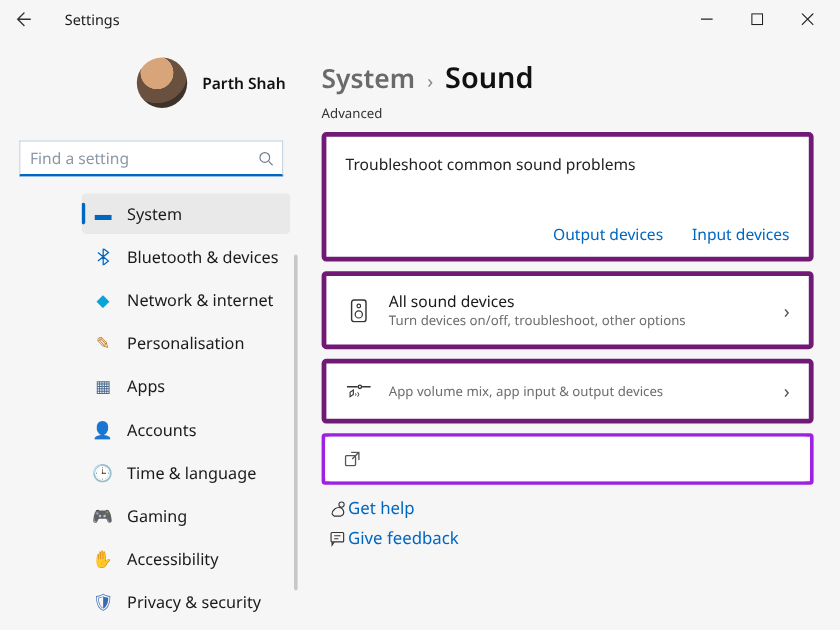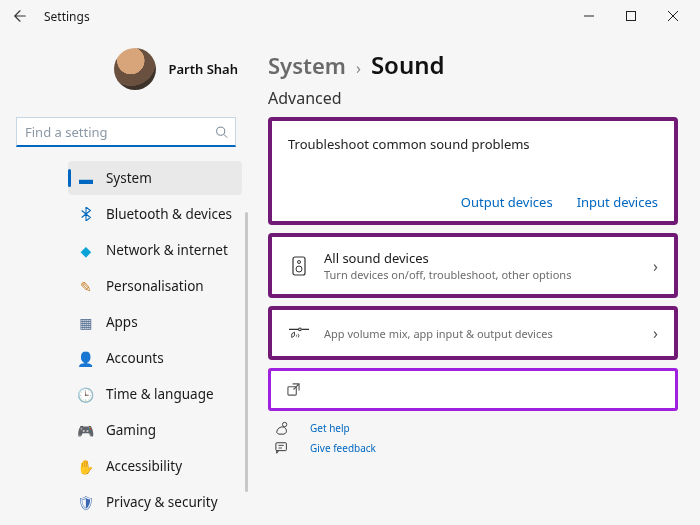--- a/index.html
+++ b/index.html
@@ -1,20 +1,20 @@
 <!DOCTYPE html>
 <html><head>
 <meta charset="utf-8">
 <style>
 * { margin: 0; padding: 0; box-sizing: border-box; font-family: "Segoe UI", system-ui, sans-serif; }
 html, body { width: 700px; height: 525px; background: #f3f3f3; overflow: hidden; }
 .window { width: 700px; height: 525px; background: #f6f6f6; display: flex; flex-direction: column; }
 .titlebar { height: 32px; display: flex; align-items: center; padding: 0 6px; }
 .back-btn { width: 28px; height: 28px; display: flex; align-items: center; justify-content: center; cursor: pointer; }
-.titlebar-title { font-size: 12px; margin-left: 10px; color: #1a1a1a; }
+.titlebar-title { font-size: 12px; margin-left: 20px; color: #1a1a1a; }
 .win-controls { margin-left: auto; display: flex; }
 .win-btn { width: 42px; height: 28px; display: flex; align-items: center; justify-content: center; cursor: pointer; color: #222; }
 .body { flex: 1; display: flex; overflow: hidden; }
 .sidebar { width: 250px; padding: 10px 8px 0 14px; display: flex; flex-direction: column; align-items: flex-end; }
 .profile { display: flex; align-items: center; gap: 12px; padding: 6px 4px 4px 4px; }
 .avatar { width: 42px; height: 42px; border-radius: 50%; background: radial-gradient(circle at 40% 30%, #d8a57a 0 35%, #6a503f 36% 65%, #3d332b 66%); }
 .profile-name { font-size: 13px; font-weight: 600; color: #111; }
 .underline-mark { height: 5px; background: #a020e0; border-radius: 3px; margin: 2px 12px 6px 56px; }
 .search-wrap { position: relative; margin: 10px 6px 10px 2px; }
 .search-input { width: 100%; height: 30px; padding: 0 30px 0 8px; font-size: 13px; border: 1px solid #c7d6e3; border-bottom: 2px solid #0067c0; background: #fff; outline: none; color: #333; }
@@ -23,35 +23,35 @@
 .nav { display: flex; flex-direction: column; gap: 2px; margin-top: 4px; overflow-y: auto; }
 .nav-item { display: flex; align-items: center; gap: 12px; height: 34px; padding: 0 10px; border-radius: 4px; cursor: pointer; position: relative; font-size: 13.5px; color: #1a1a1a; }
 .nav-item.active { background: #e9e9e9; }
 .nav-item.active::before { content: ""; position: absolute; left: 0; top: 8px; bottom: 8px; width: 3px; background: #0067c0; border-radius: 2px; }
 .nav-icon { width: 16px; height: 16px; display: inline-flex; align-items: center; justify-content: center; font-size: 14px; }
 .main { flex: 1; padding: 16px 22px 10px 18px; overflow-y: auto; }
 .breadcrumb { display: flex; align-items: baseline; gap: 10px; }
 .crumb-parent { font-size: 22px; font-weight: 600; color: #6a6a6a; }
 .crumb-sep { font-size: 16px; color: #888; }
 .crumb-current { font-size: 24px; font-weight: 600; color: #111; }
-.section-label { font-size: 16px; color: #333; margin-top: 6px; margin-bottom: 8px; }
+.section-label { font-size: 11px; color: #333; margin-top: 6px; margin-bottom: 8px; }
 .card { background: #fff; border: 4px solid #701a75; border-radius: 4px; margin-bottom: 8px; }
 .trouble-card { padding: 14px 16px 10px 16px; }
 .trouble-title { font-size: 13px; color: #222; }
 .trouble-actions { display: flex; justify-content: flex-end; gap: 24px; margin-top: 40px; }
 .link-btn { color: #0067c0; font-size: 13px; cursor: pointer; }
 .row-card { display: flex; align-items: center; padding: 12px 16px; gap: 14px; cursor: pointer; }
 .row-icon { width: 22px; display: flex; align-items: center; justify-content: center; color: #333; }
 .row-text { flex: 1; display: flex; flex-direction: column; }
 .row-title { font-size: 13px; color: #1a1a1a; }
 .row-sub { font-size: 11px; color: #6c6c6c; }
 .row-chevron { color: #555; }
 .highlight-box { border: 3px solid #a020e0; border-radius: 3px; padding: 0; margin-bottom: 10px; }
 .footer-links { margin-top: 8px; display: flex; flex-direction: column; gap: 6px; padding-left: 6px; }
-.flink { display: flex; align-items: center; gap: 20px; font-size: 10px; color: #0067c0; cursor: pointer; }
+.flink { display: flex; align-items: center; gap: 0; font-size: 14px; color: #0067c0; cursor: pointer; }
 .flink .row-icon { color: #3a3a3a; width: 16px; }
 svg { display: block; }
 .scrollbar { width: 3px; background: #c8c8c8; border-radius: 2px; position: absolute; right: 2px; top: 180px; height: 280px; }
 .sidebar { position: relative; }
 </style>
 </head>
 <body>
 
 <div class="window">
 

